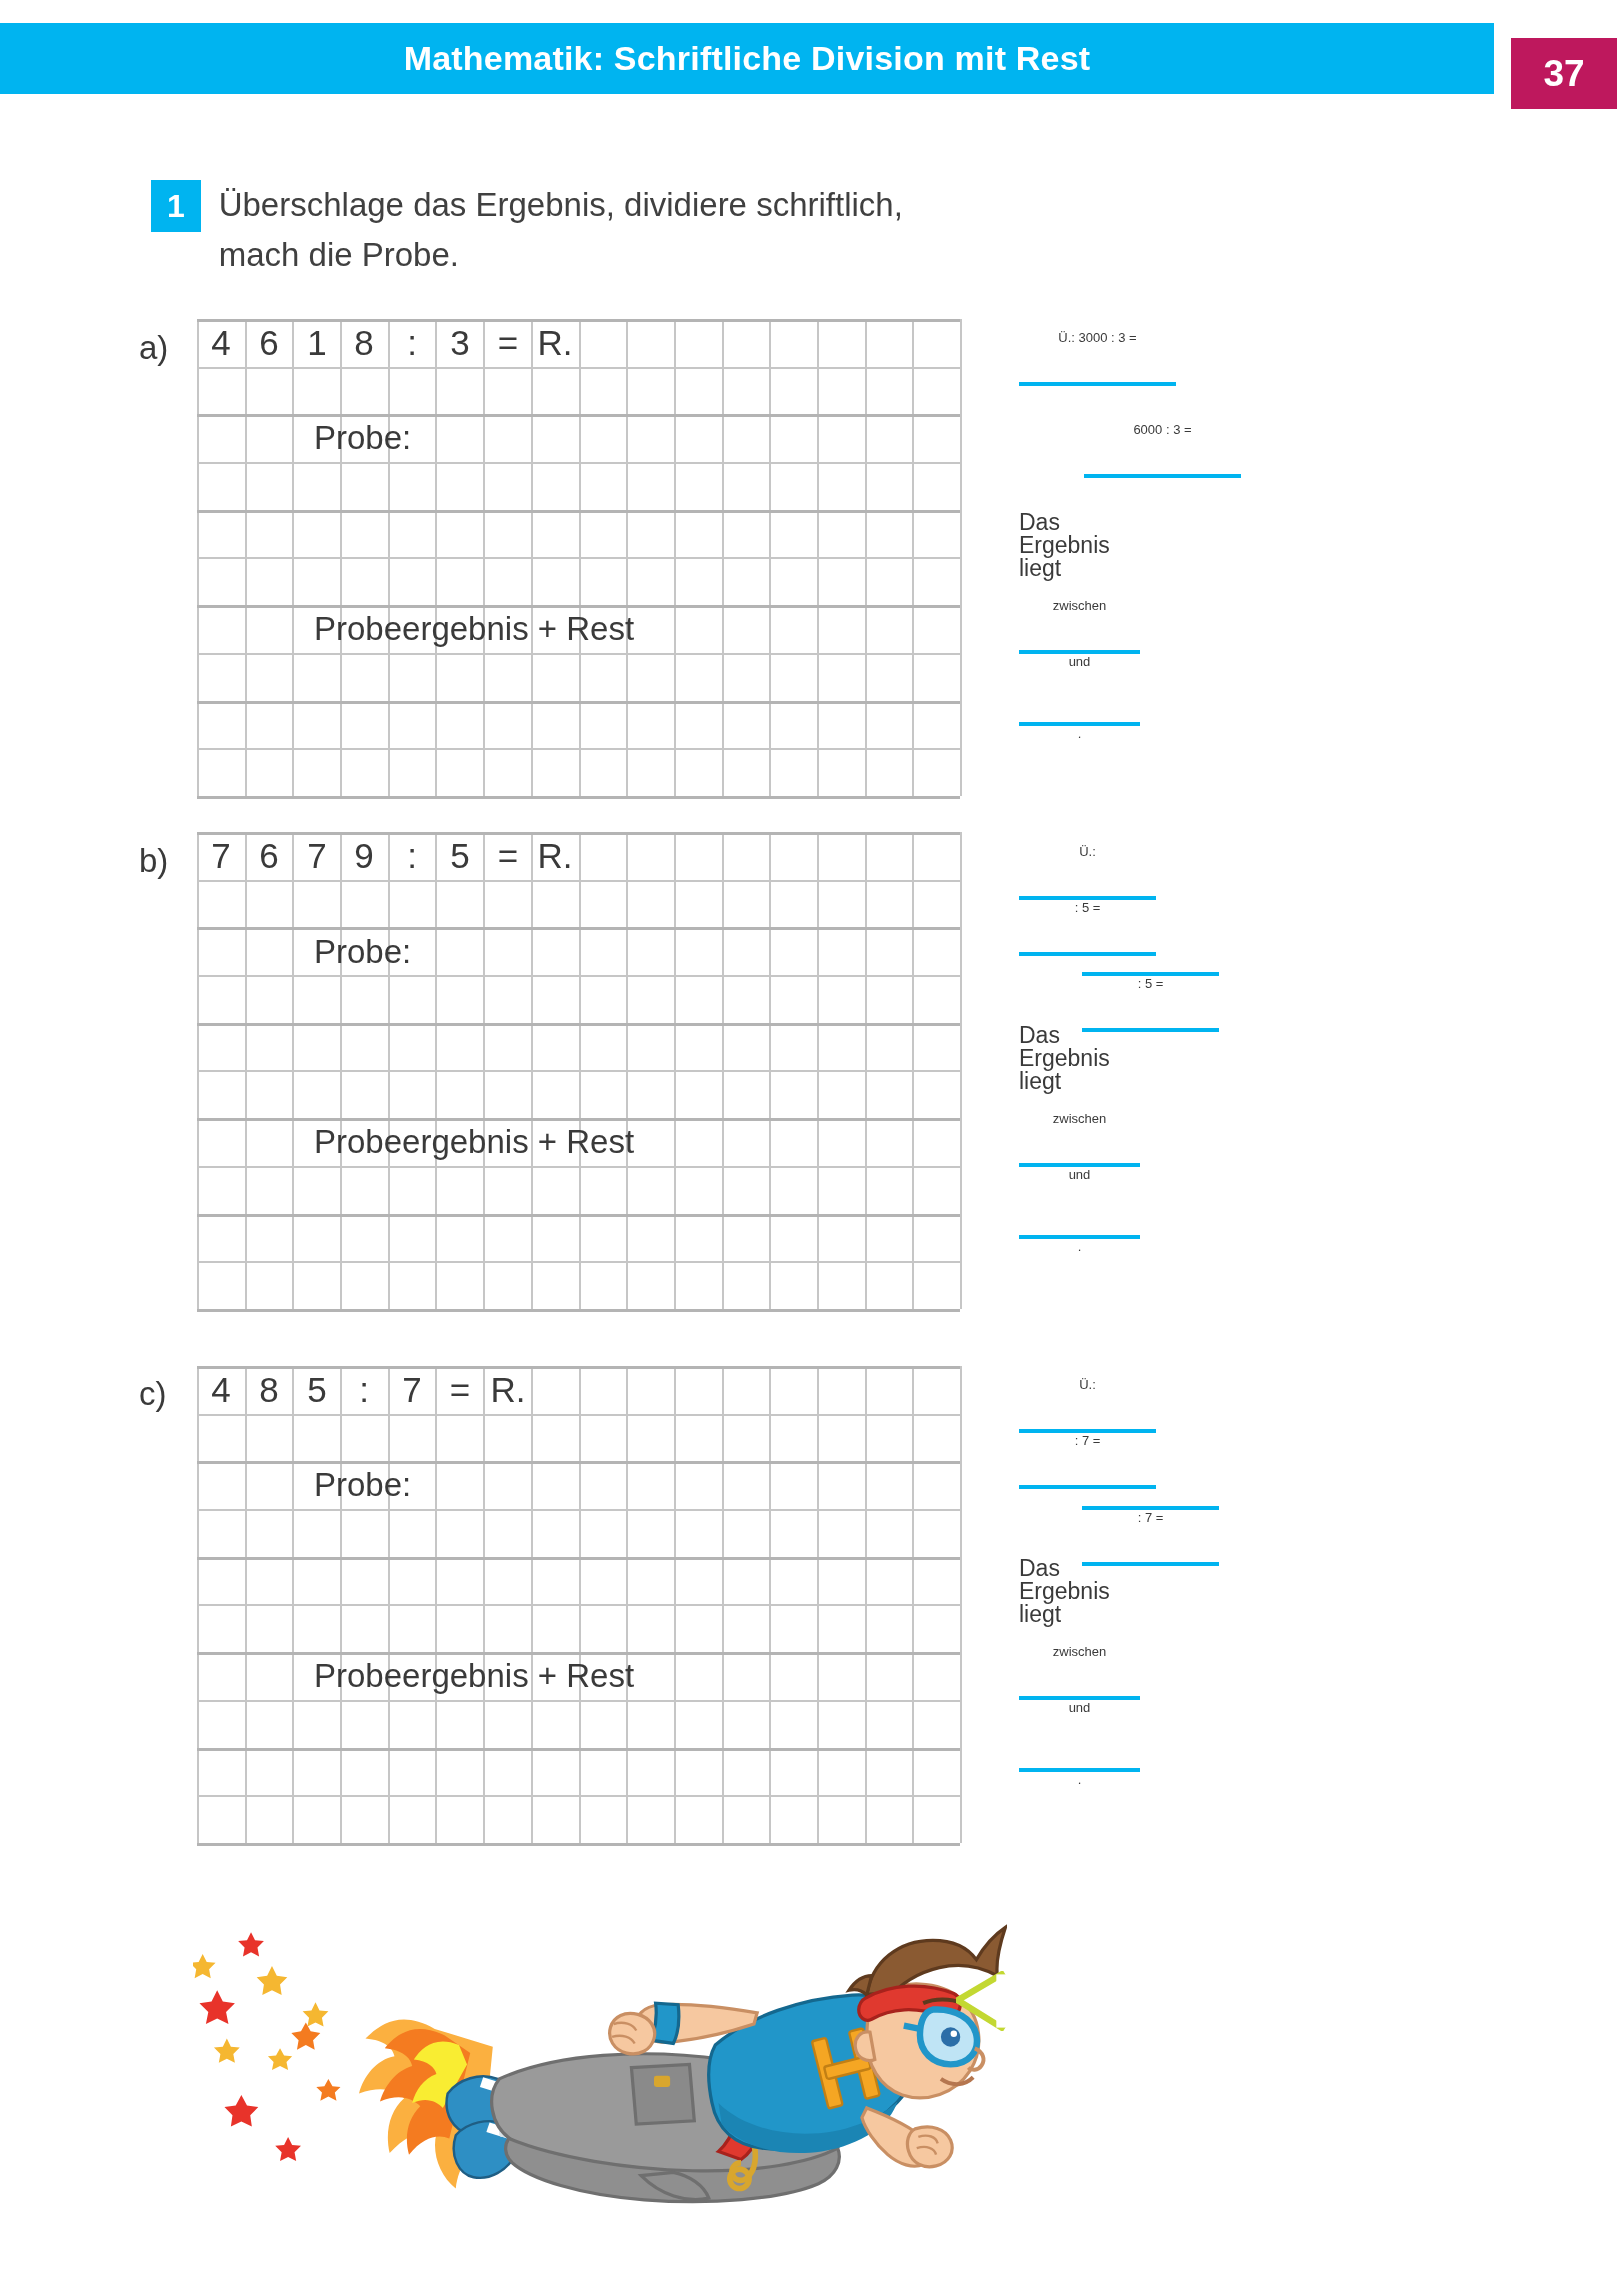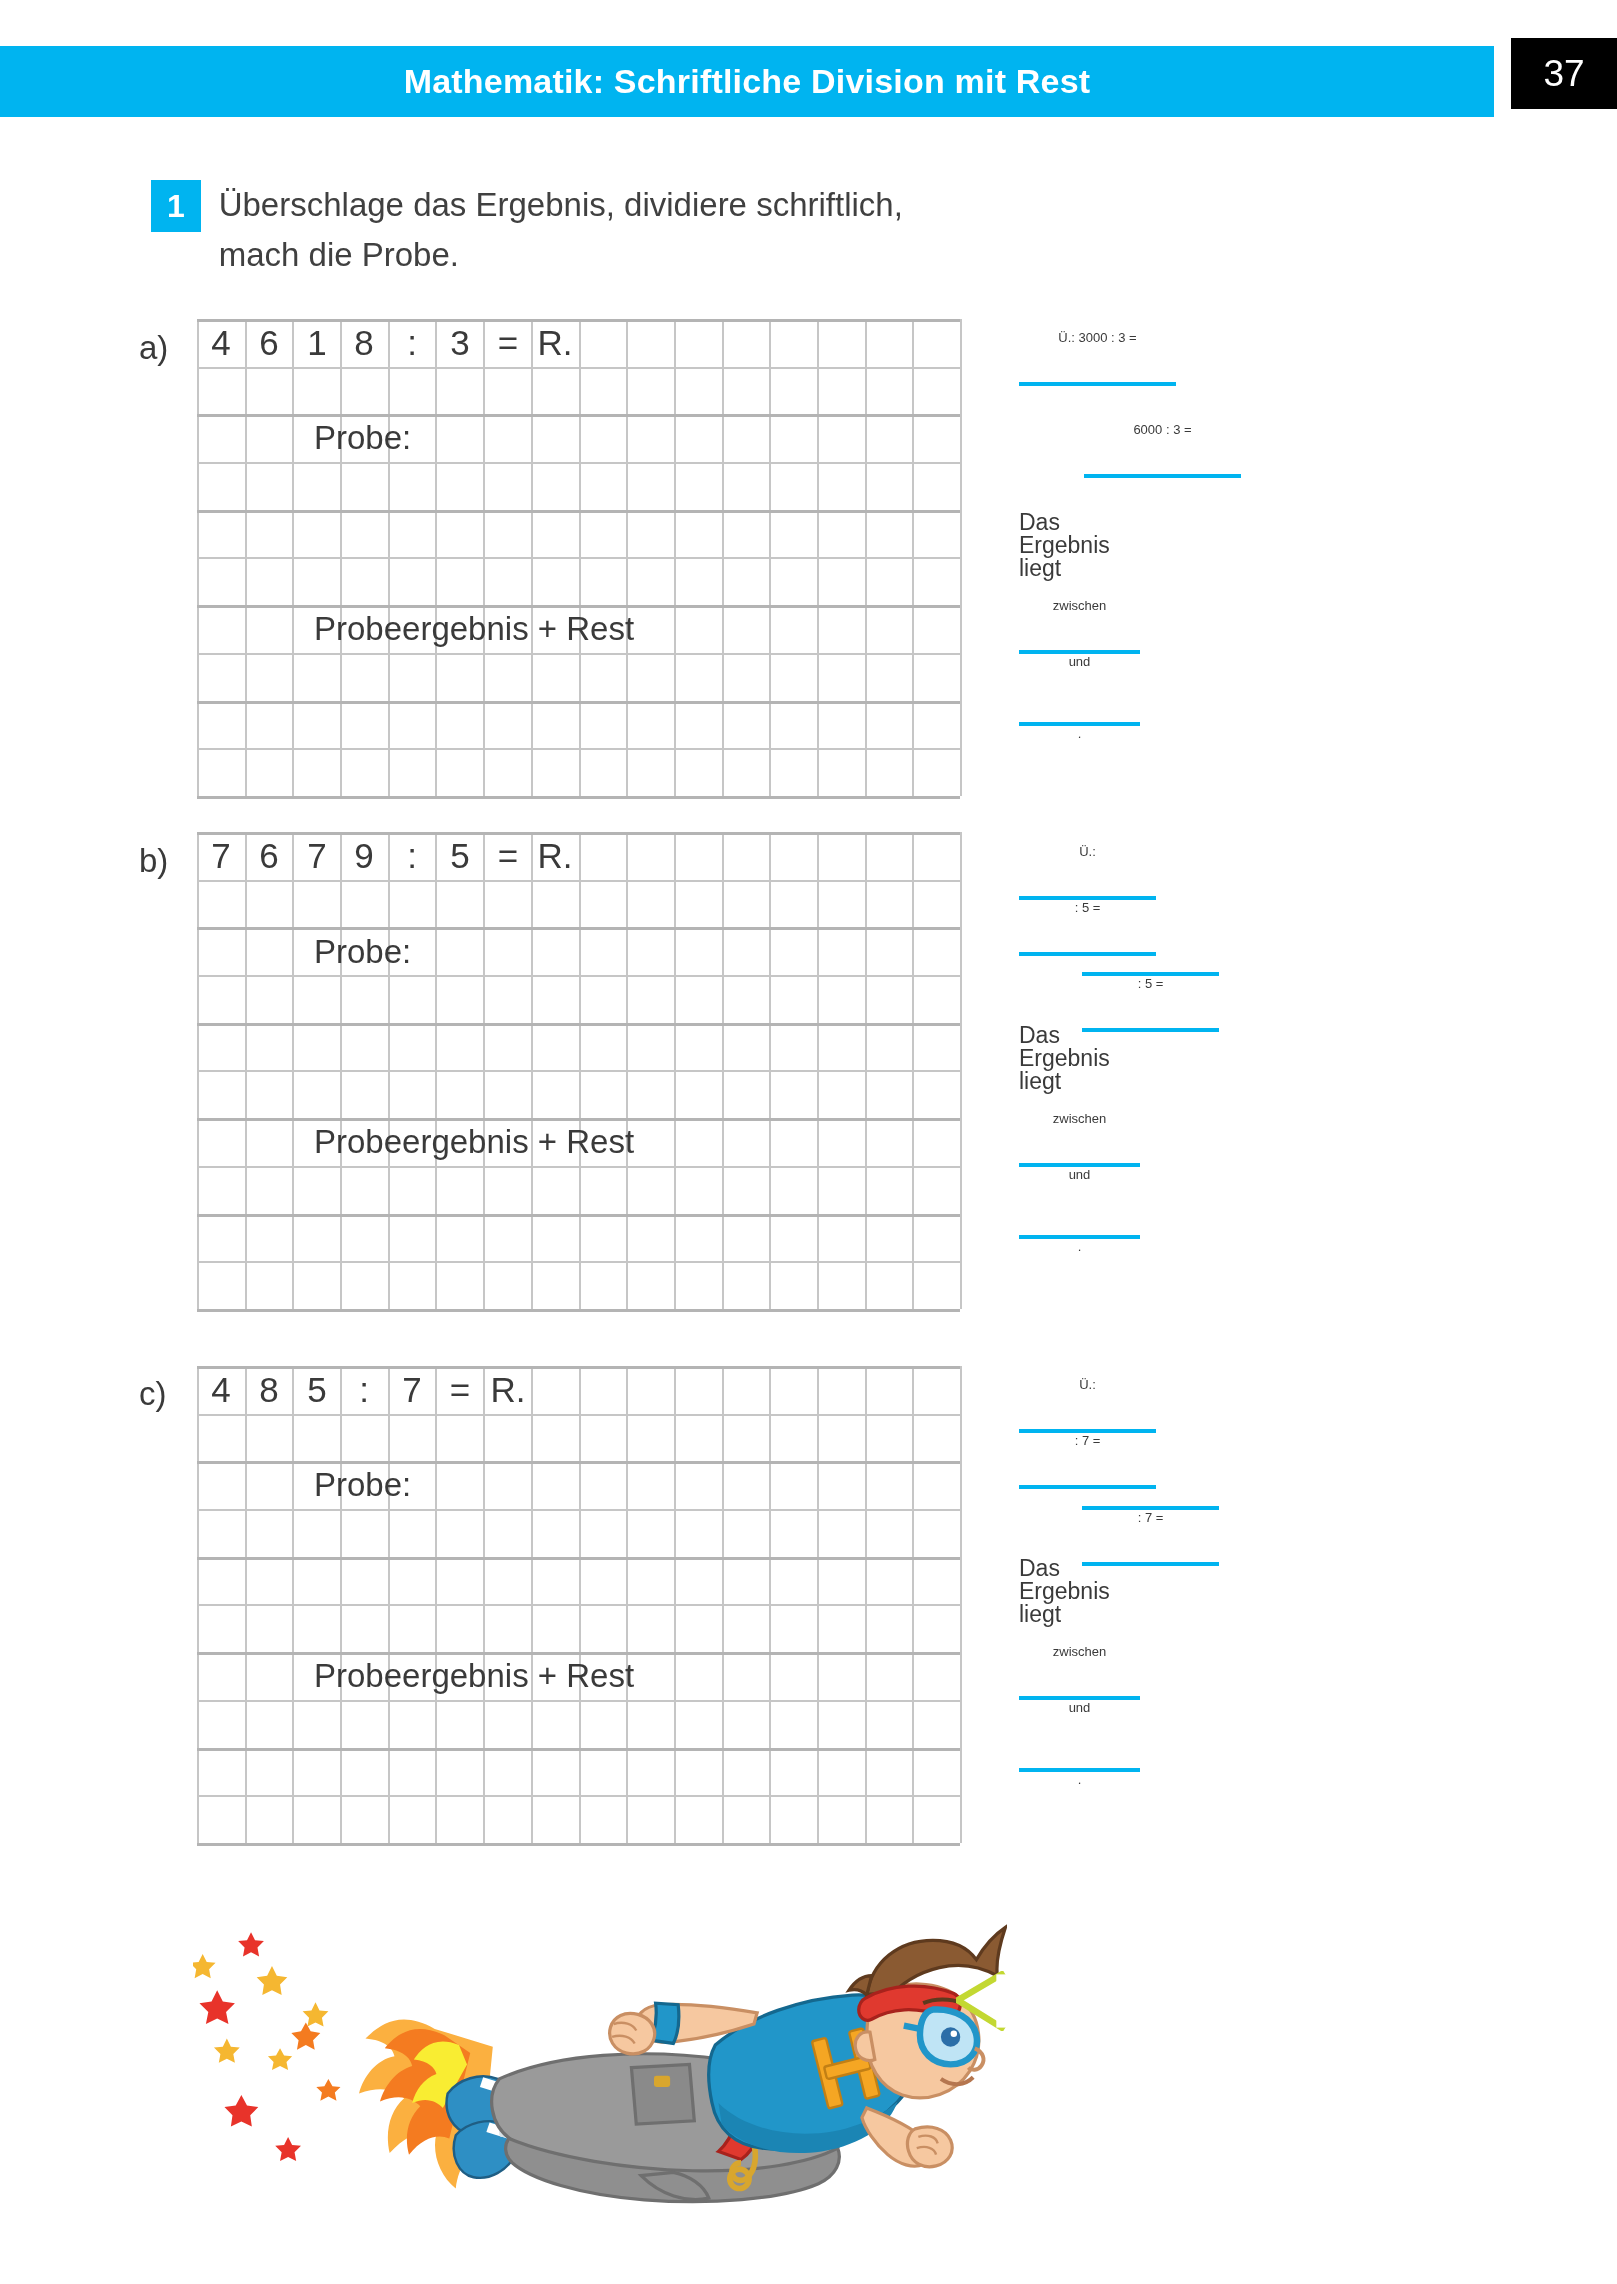--- a/index.html
+++ b/index.html
@@ -8,33 +8,33 @@
     background:#ffffff;
     font-family:"Liberation Sans", sans-serif;
     color:#3a3a3a;
     position:relative;
     overflow:hidden;
   }
   .page{position:relative;width:1618px;height:2284px;}
 
   
   .header-bar{
-    position:absolute;left:0;top:46px;width:1494px;height:71px;
+    position:absolute;left:0;top:23px;width:1494px;height:71px;
     background:#00b4f0;
   }
   .header-title{
     position:absolute;left:0;top:0;width:1494px;height:71px;
     display:flex;align-items:center;justify-content:center;
     color:#ffffff;font-weight:bold;font-size:34px;letter-spacing:0.2px;
   }
   .page-badge{
     position:absolute;left:1511px;top:38px;width:106px;height:71px;
-    background:#000000;
+    background:#be185d;
     display:flex;align-items:center;justify-content:center;
-    color:#ffffff;font-weight:normal;font-size:37px;
+    color:#ffffff;font-weight:bold;font-size:37px;
   }
 
   
   .task{position:absolute;left:151px;top:180px;display:flex;align-items:flex-start;}
   .task-num{
     width:50px;height:52px;background:#00b4f0;color:#fff;
     font-weight:bold;font-size:32px;
     display:flex;align-items:center;justify-content:center;flex:0 0 auto;
   }
   .task-text{margin-left:17.7px;font-size:33px;line-height:50px;color:#404040;white-space:pre-line;}

